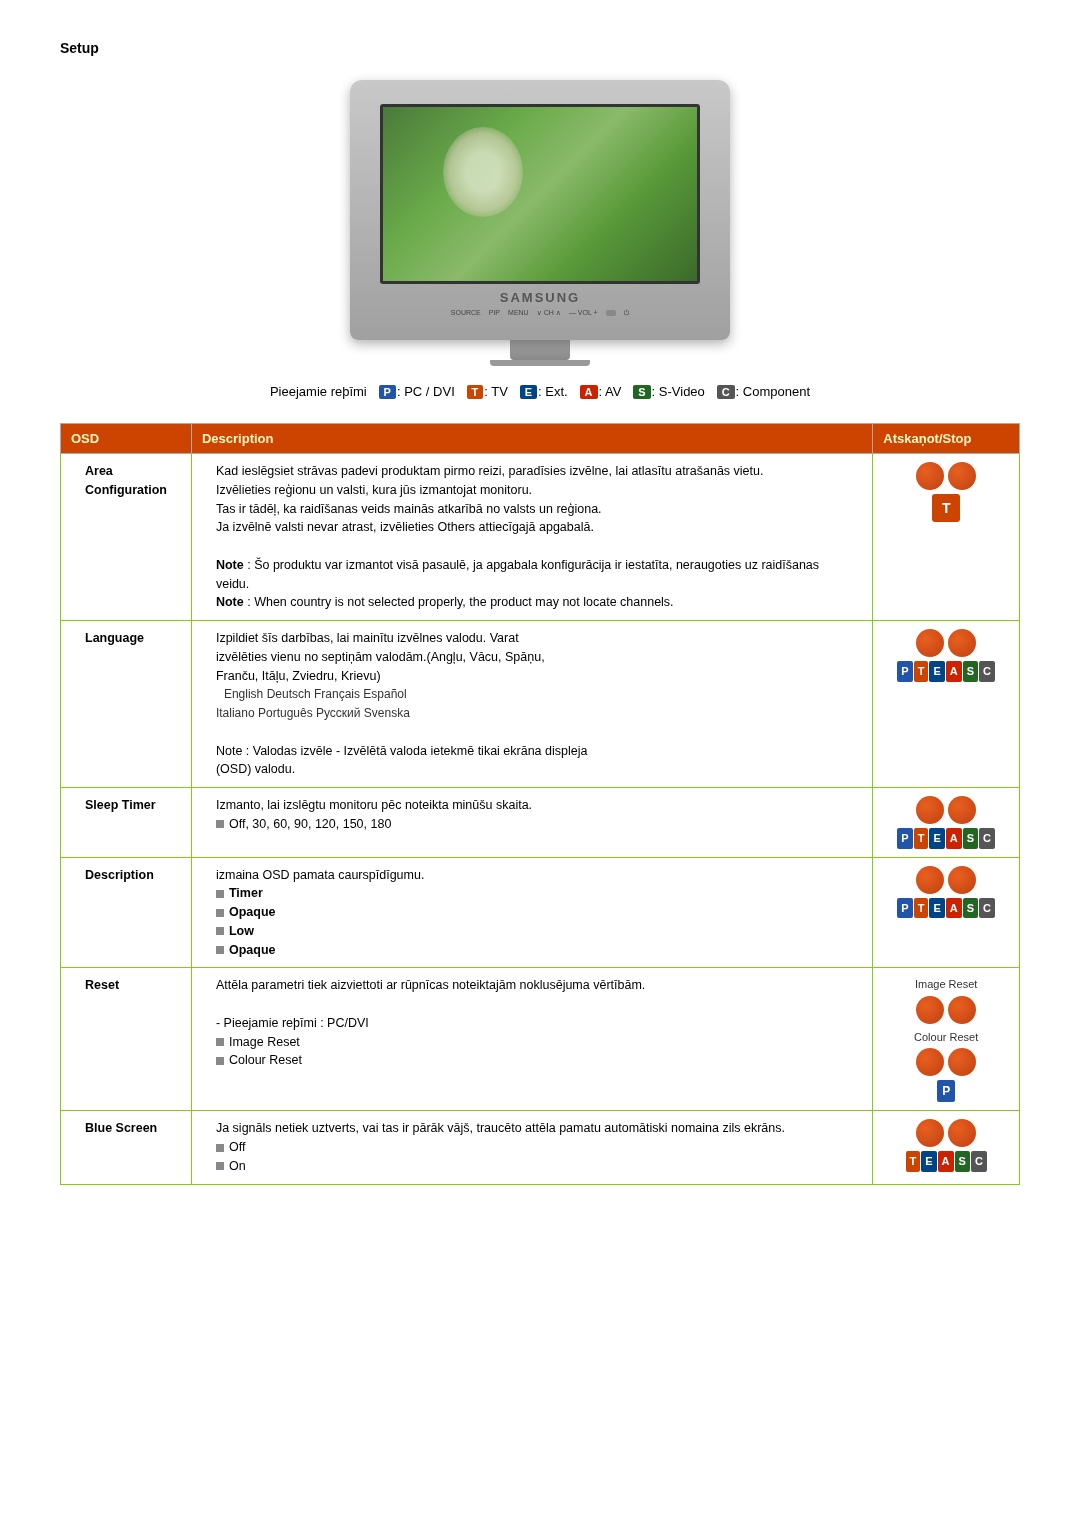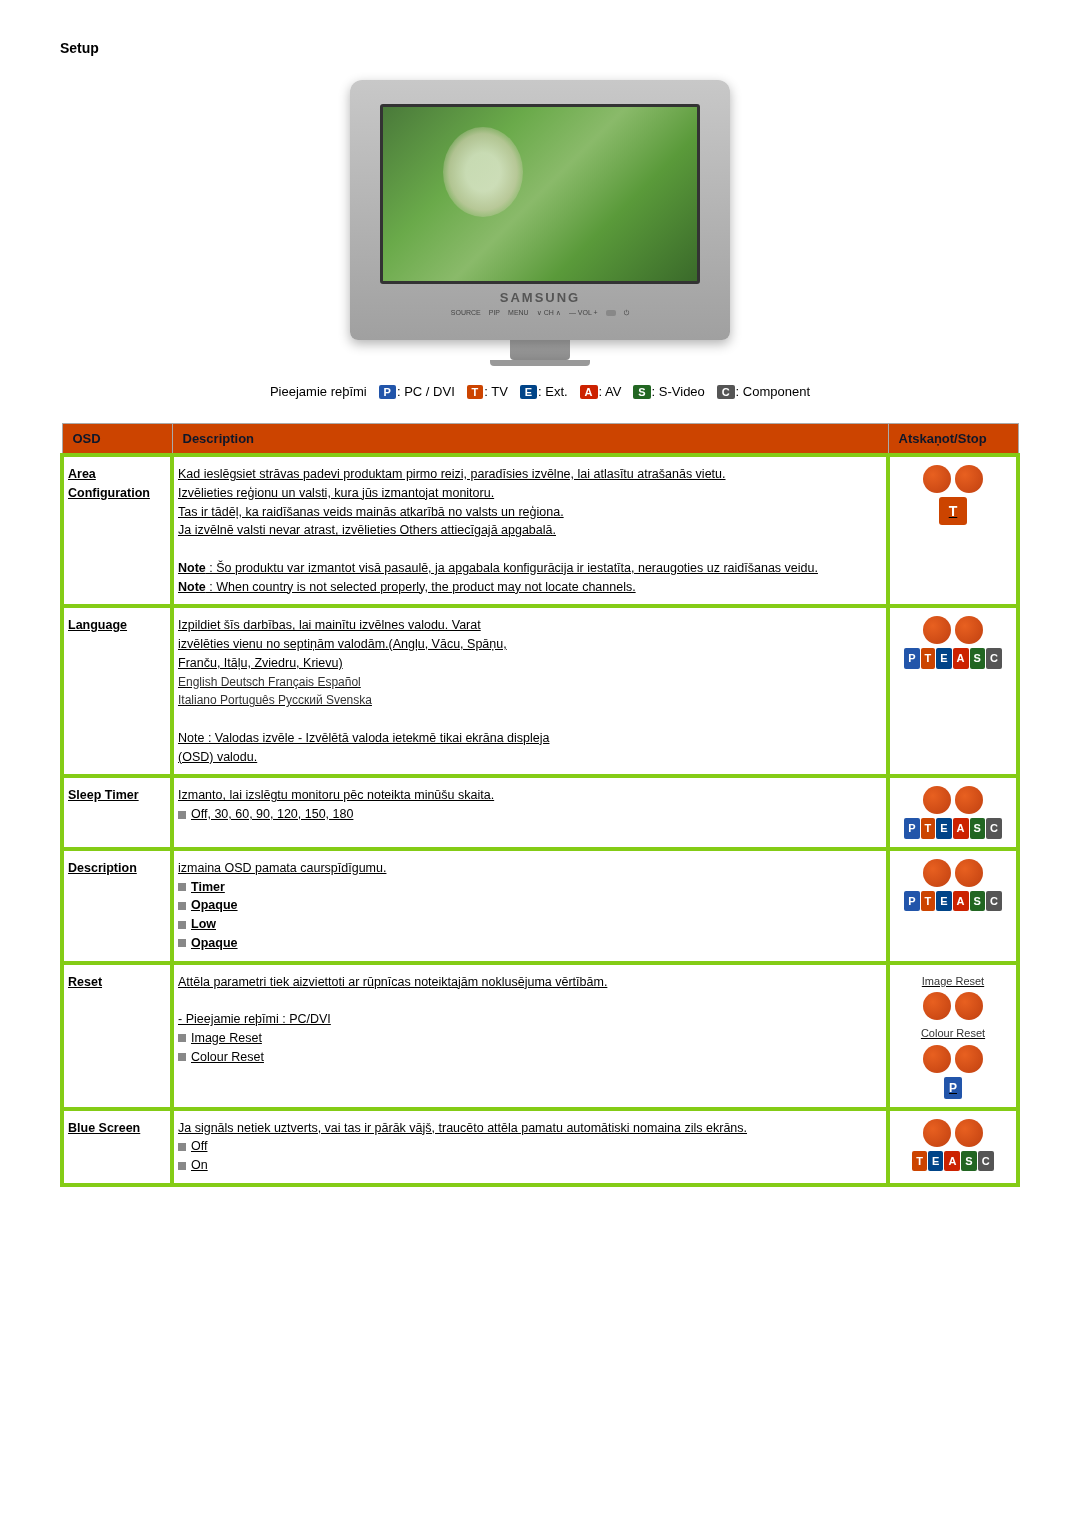--- a/index.html
+++ b/index.html
@@ -106,50 +106,50 @@
     .badge-a { background: #cc2200; }
     .badge-s { background: #226622; }
     .badge-c { background: #555555; }
     table.main-table {
       width: 100%;
       border-collapse: collapse;
       margin-top: 8px;
     }
     table.main-table th {
       background: #cc4400;
-      color: #0f172a;
+      color: #fef9c3;
       font-weight: bold;
       padding: 7px 10px;
       font-size: 13px;
       border: 1px solid #aaa;
       text-align: left;
     }
     table.main-table td {
-      border: 4px solid #84cc16;
-      padding: 8px 4px;
+      border: 1px solid #84cc16;
+      padding: 8px 24px;
       vertical-align: top;
       font-size: 12.5px;
       line-height: 1.5;
-      text-decoration: underline;
     }
     .col-osd { width: 110px; font-weight: bold; }
     .col-desc { }
     .col-stop { width: 130px; text-align: center; }
     .row-label { font-weight: bold; }
     .note-bold { font-weight: bold; }
     .square-bullet {
       display: inline-block;
       width: 8px; height: 8px;
       background: #888;
       margin-right: 5px;
       vertical-align: middle;
     }
     .lang-list {
       font-size: 12px;
       color: #333;
+      margin-left: 8px;
     }
     
     .pteasc {
       display: inline-flex;
       gap: 1px;
       font-weight: bold;
       font-size: 11px;
     }
     .pteasc span {
       padding: 2px 4px;

